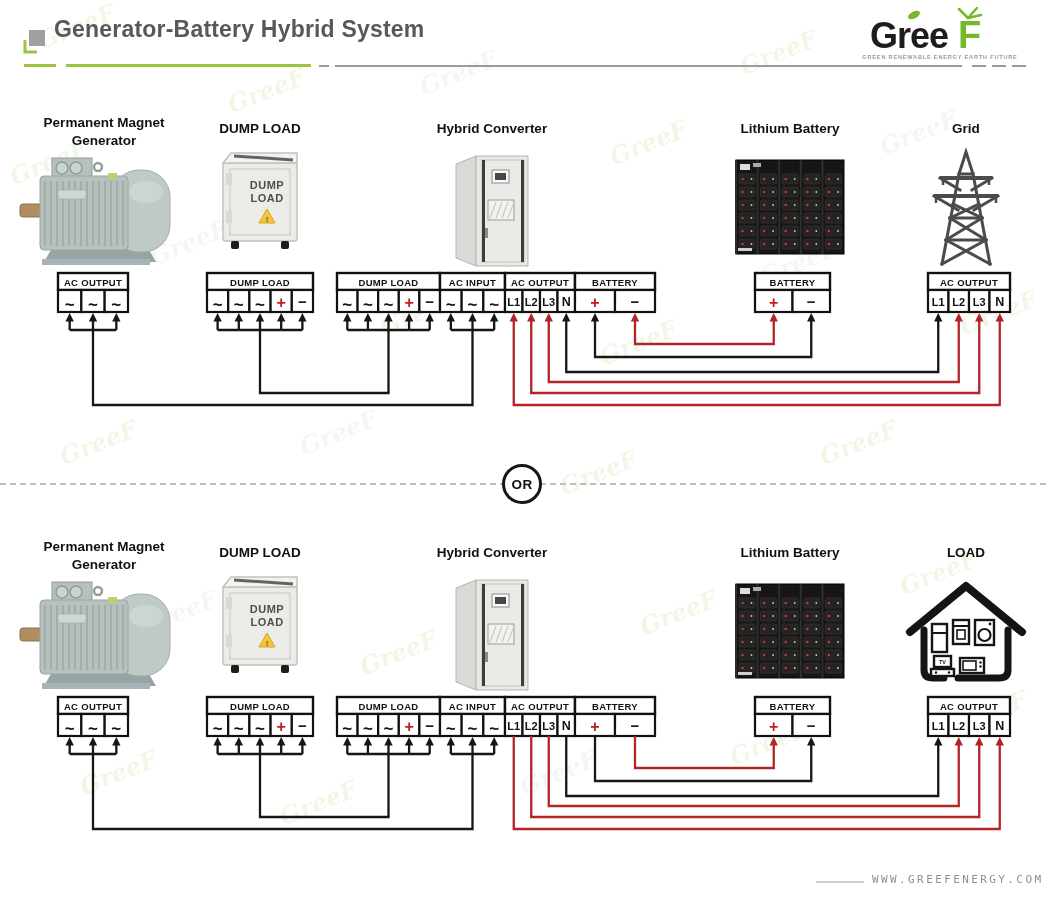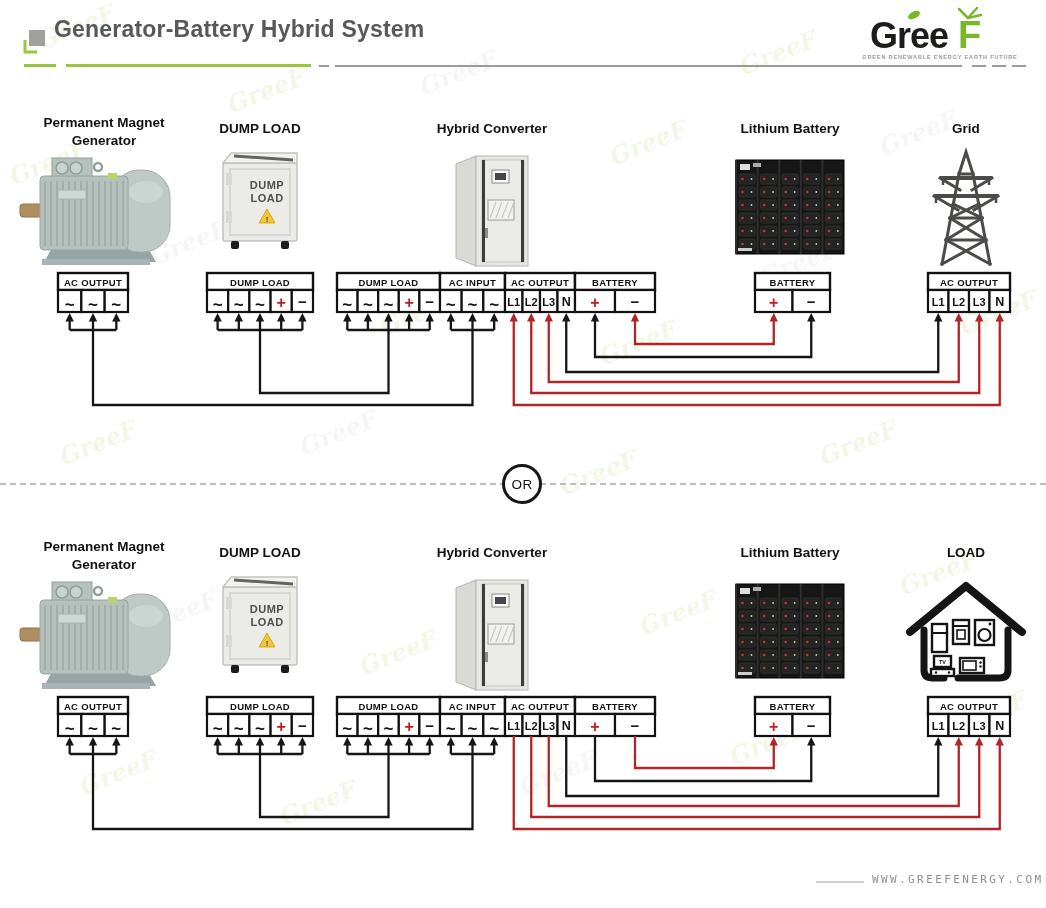--- a/index.html
+++ b/index.html
@@ -19,21 +19,21 @@
   .rule-green{background:var(--accent,#9bc43f);}
   .rule-gray{background:#9b9b9b;height:2px;top:65px;}
   
   .logo{position:absolute;right:16px;top:6px;z-index:3;}
   
   #wiring{position:absolute;left:0;top:0;z-index:2;}
   
   .or-line{position:absolute;left:0;width:1046px;top:483px;border-top:2px dashed #bdbdbd;z-index:1;}
   .or-circle{position:absolute;left:502px;top:464px;width:34px;height:34px;border:3px solid #161616;
              border-radius:50%;background:#fff;display:flex;align-items:center;justify-content:center;
-             font-weight:400;font-size:13.5px;color:#111;z-index:3;letter-spacing:.5px;text-align:right;}
+             font-weight:700;font-size:13.5px;color:#111;z-index:3;letter-spacing:.5px;text-align:right;}
   
   .footer-line{position:absolute;left:816px;top:881px;width:48px;height:2px;background:#cfcfcf;z-index:3;}
   .footer-url{position:absolute;left:872px;top:873px;font-family:"DejaVu Sans Mono",monospace;
               font-size:11px;letter-spacing:2.4px;color:#8f8f8f;font-weight:400;z-index:3;}
 </style>
 </head>
 <body>
 
 <div id="page" style="--accent: #9bc43f;">
 

